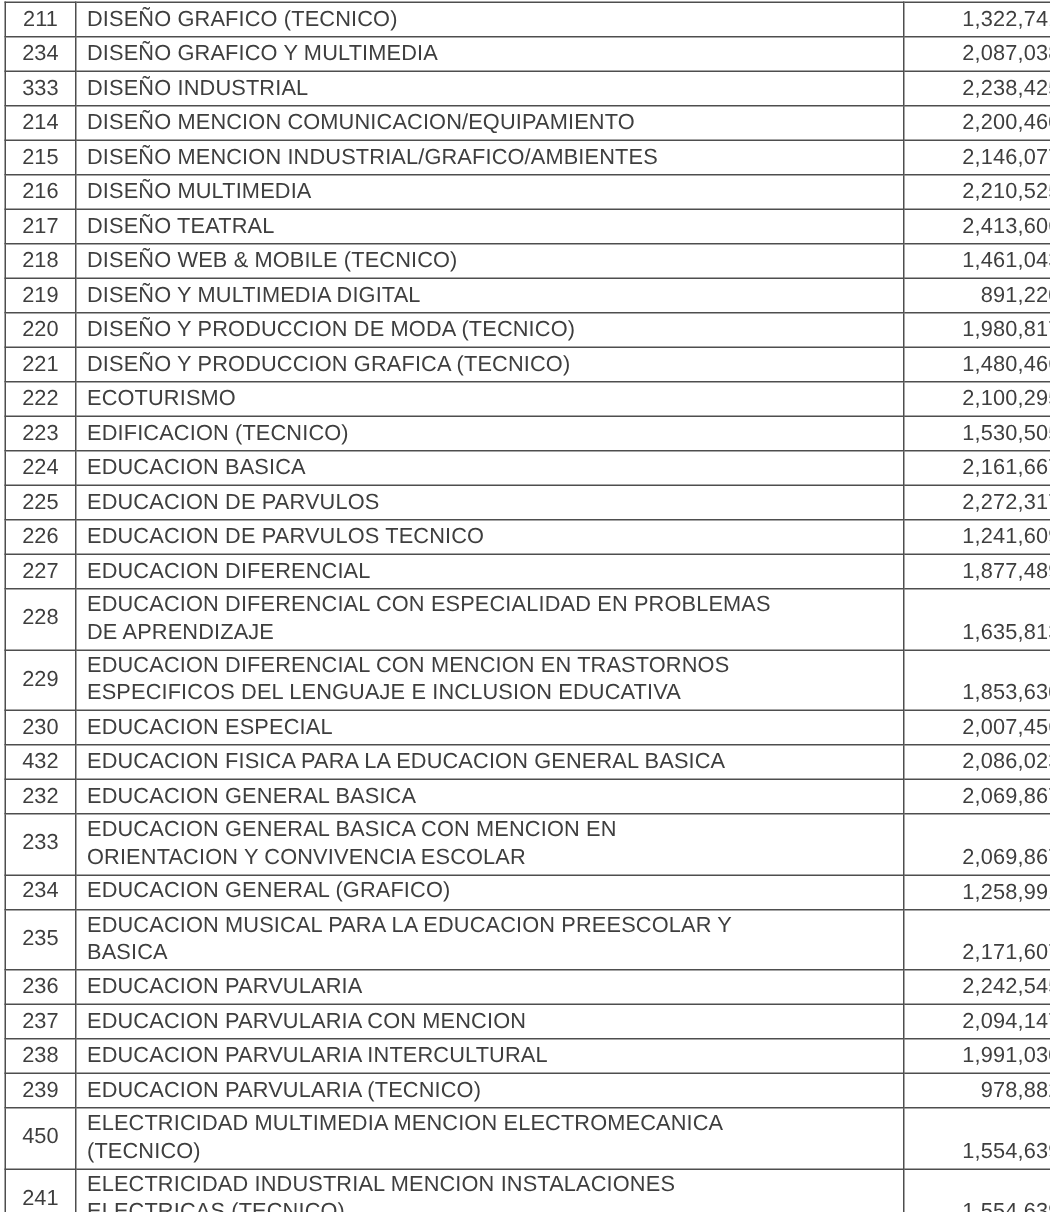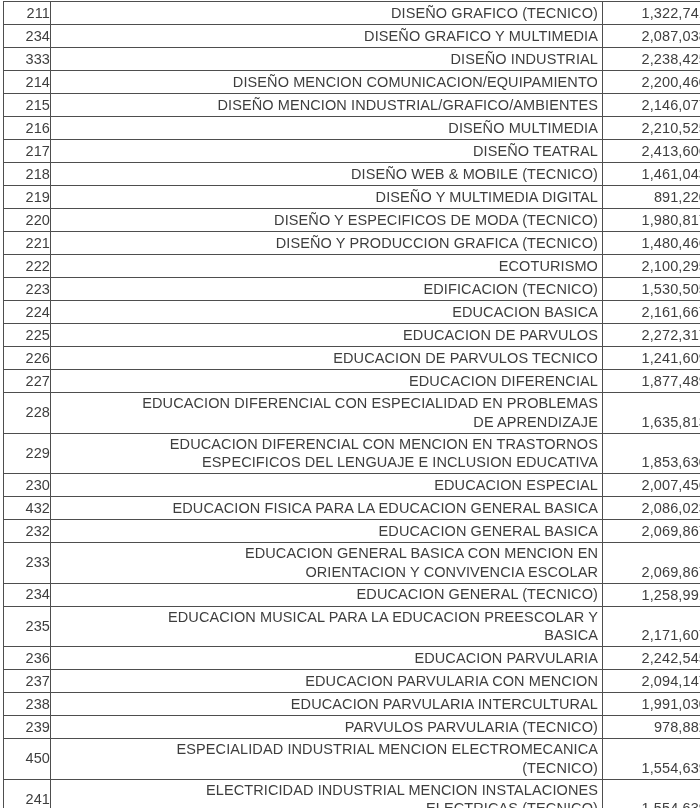--- a/index.html
+++ b/index.html
@@ -22,27 +22,27 @@
     font-size: 14.5px;
     letter-spacing: 0.1px;
   }
   #fee-table td {
     border: 1.6px solid #4e4e4e;
     overflow: hidden;
     line-height: 18.6px;
   }
   #fee-table td.num {
     width: 46px;
-    text-align: right;
+    text-align: center;
     vertical-align: middle;
     padding: 0;
   }
   #fee-table td.name {
     width: 540px;
-    text-align: right;
+    text-align: left;
     vertical-align: middle;
     padding: 0 4px 0 7px;
     white-space: pre-line;
   }
   #fee-table td.value {
     width: 104px;
     text-align: right;
     vertical-align: bottom;
     padding: 0 5px 1px 0;
   }
@@ -94,21 +94,21 @@
         <td class="name">DISEÑO WEB &amp; MOBILE (TECNICO)</td>
         <td class="value">1,461,043</td>
       </tr>
       <tr class="single">
         <td class="num">219</td>
         <td class="name">DISEÑO Y MULTIMEDIA DIGITAL</td>
         <td class="value">891,220</td>
       </tr>
       <tr class="single">
         <td class="num">220</td>
-        <td class="name">DISEÑO Y ESPECIFICOS DE MODA (TECNICO)</td>
+        <td class="name">DISEÑO Y PRODUCCION DE MODA (TECNICO)</td>
         <td class="value">1,980,817</td>
       </tr>
       <tr class="single">
         <td class="num">221</td>
         <td class="name">DISEÑO Y PRODUCCION GRAFICA (TECNICO)</td>
         <td class="value">1,480,466</td>
       </tr>
       <tr class="single">
         <td class="num">222</td>
         <td class="name">ECOTURISMO</td>
@@ -167,21 +167,21 @@
         <td class="value">2,069,867</td>
       </tr>
       <tr class="double">
         <td class="num">233</td>
         <td class="name">EDUCACION GENERAL BASICA CON MENCION EN
 ORIENTACION Y CONVIVENCIA ESCOLAR</td>
         <td class="value">2,069,867</td>
       </tr>
       <tr class="single">
         <td class="num">234</td>
-        <td class="name">EDUCACION GENERAL (TECNICO)</td>
+        <td class="name">EDUCACION GENERAL (GRAFICO)</td>
         <td class="value">1,258,991</td>
       </tr>
       <tr class="double">
         <td class="num">235</td>
         <td class="name">EDUCACION MUSICAL PARA LA EDUCACION PREESCOLAR Y
 BASICA</td>
         <td class="value">2,171,607</td>
       </tr>
       <tr class="single">
         <td class="num">236</td>
@@ -193,26 +193,26 @@
         <td class="name">EDUCACION PARVULARIA CON MENCION</td>
         <td class="value">2,094,147</td>
       </tr>
       <tr class="single">
         <td class="num">238</td>
         <td class="name">EDUCACION PARVULARIA INTERCULTURAL</td>
         <td class="value">1,991,030</td>
       </tr>
       <tr class="single">
         <td class="num">239</td>
-        <td class="name">PARVULOS PARVULARIA (TECNICO)</td>
+        <td class="name">EDUCACION PARVULARIA (TECNICO)</td>
         <td class="value">978,882</td>
       </tr>
       <tr class="double">
         <td class="num">450</td>
-        <td class="name">ESPECIALIDAD INDUSTRIAL MENCION ELECTROMECANICA
+        <td class="name">ELECTRICIDAD MULTIMEDIA MENCION ELECTROMECANICA
 (TECNICO)</td>
         <td class="value">1,554,639</td>
       </tr>
       <tr class="double">
         <td class="num">241</td>
         <td class="name">ELECTRICIDAD INDUSTRIAL MENCION INSTALACIONES
 ELECTRICAS (TECNICO)</td>
         <td class="value">1,554,639</td>
       </tr>
     </tbody>

